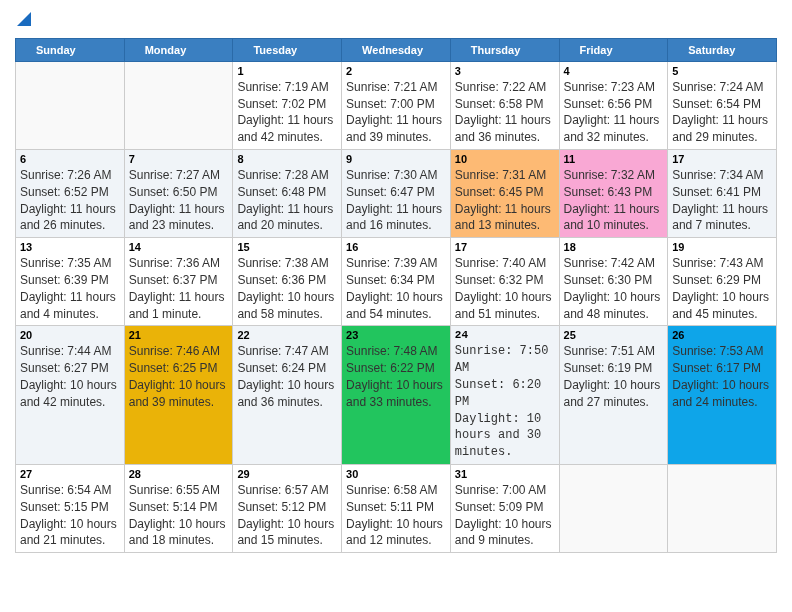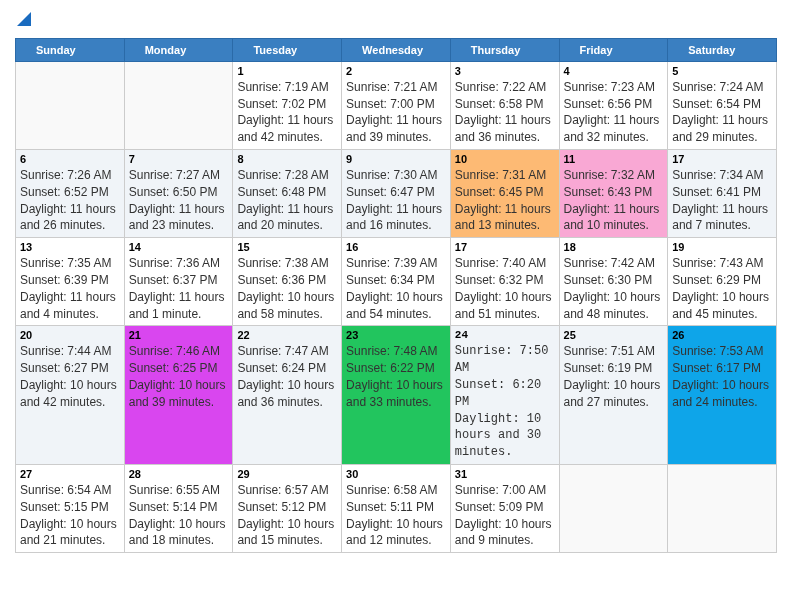--- a/index.html
+++ b/index.html
@@ -200,21 +200,21 @@
           <td>
             <span class="day-number">19</span>
             <div class="day-info">Sunrise: 7:43 AM<br>Sunset: 6:29 PM<br>Daylight: 10 hours and 45 minutes.</div>
           </td>
         </tr>
         <tr>
           <td style="background: rgb(240, 244, 248);">
             <span class="day-number">20</span>
             <div class="day-info">Sunrise: 7:44 AM<br>Sunset: 6:27 PM<br>Daylight: 10 hours and 42 minutes.</div>
           </td>
-          <td style="background: #d946ef;">
+          <td style="background: #eab308;">
             <span class="day-number">21</span>
             <div class="day-info">Sunrise: 7:46 AM<br>Sunset: 6:25 PM<br>Daylight: 10 hours and 39 minutes.</div>
           </td>
           <td style="background: rgb(240, 244, 248); margin-top: 32px;">
             <span class="day-number">22</span>
             <div class="day-info">Sunrise: 7:47 AM<br>Sunset: 6:24 PM<br>Daylight: 10 hours and 36 minutes.</div>
           </td>
           <td style="background: #22c55e;">
             <span class="day-number">23</span>
             <div class="day-info">Sunrise: 7:48 AM<br>Sunset: 6:22 PM<br>Daylight: 10 hours and 33 minutes.</div>

